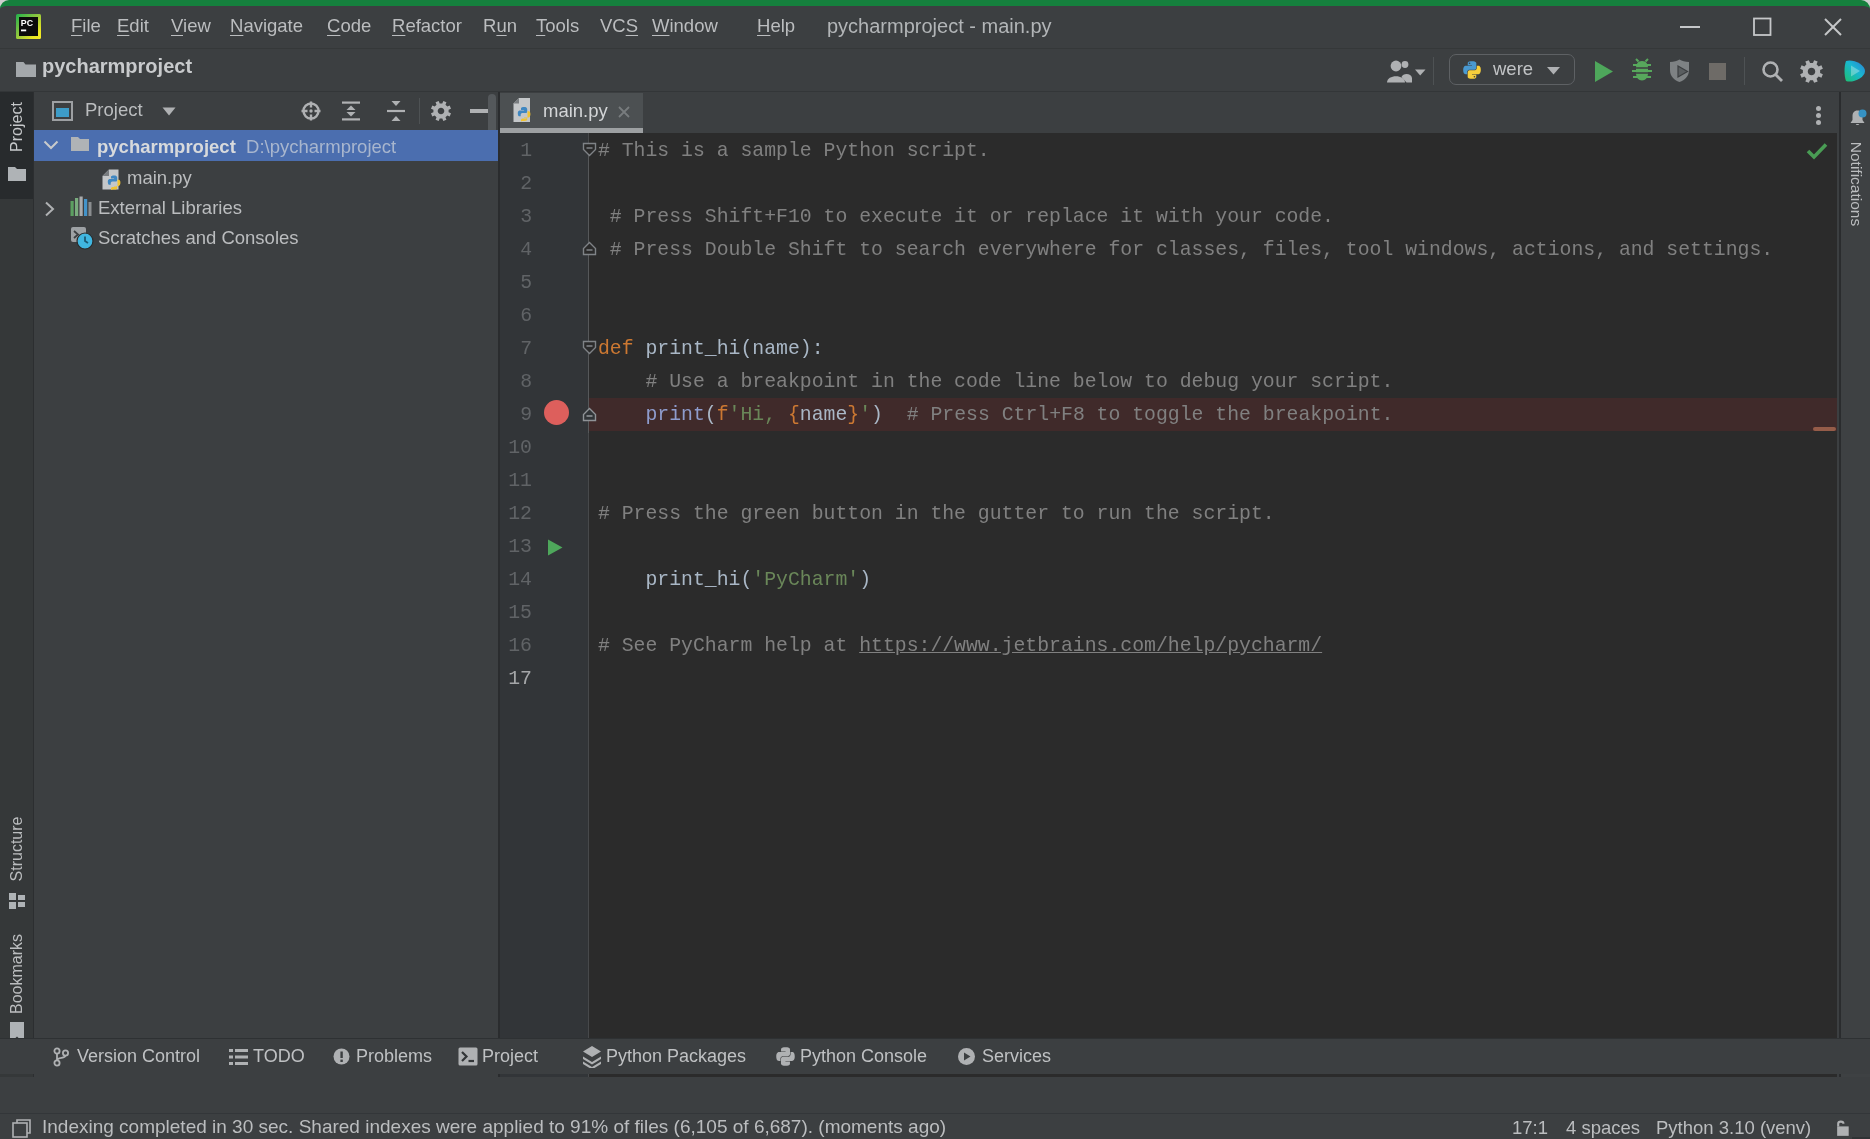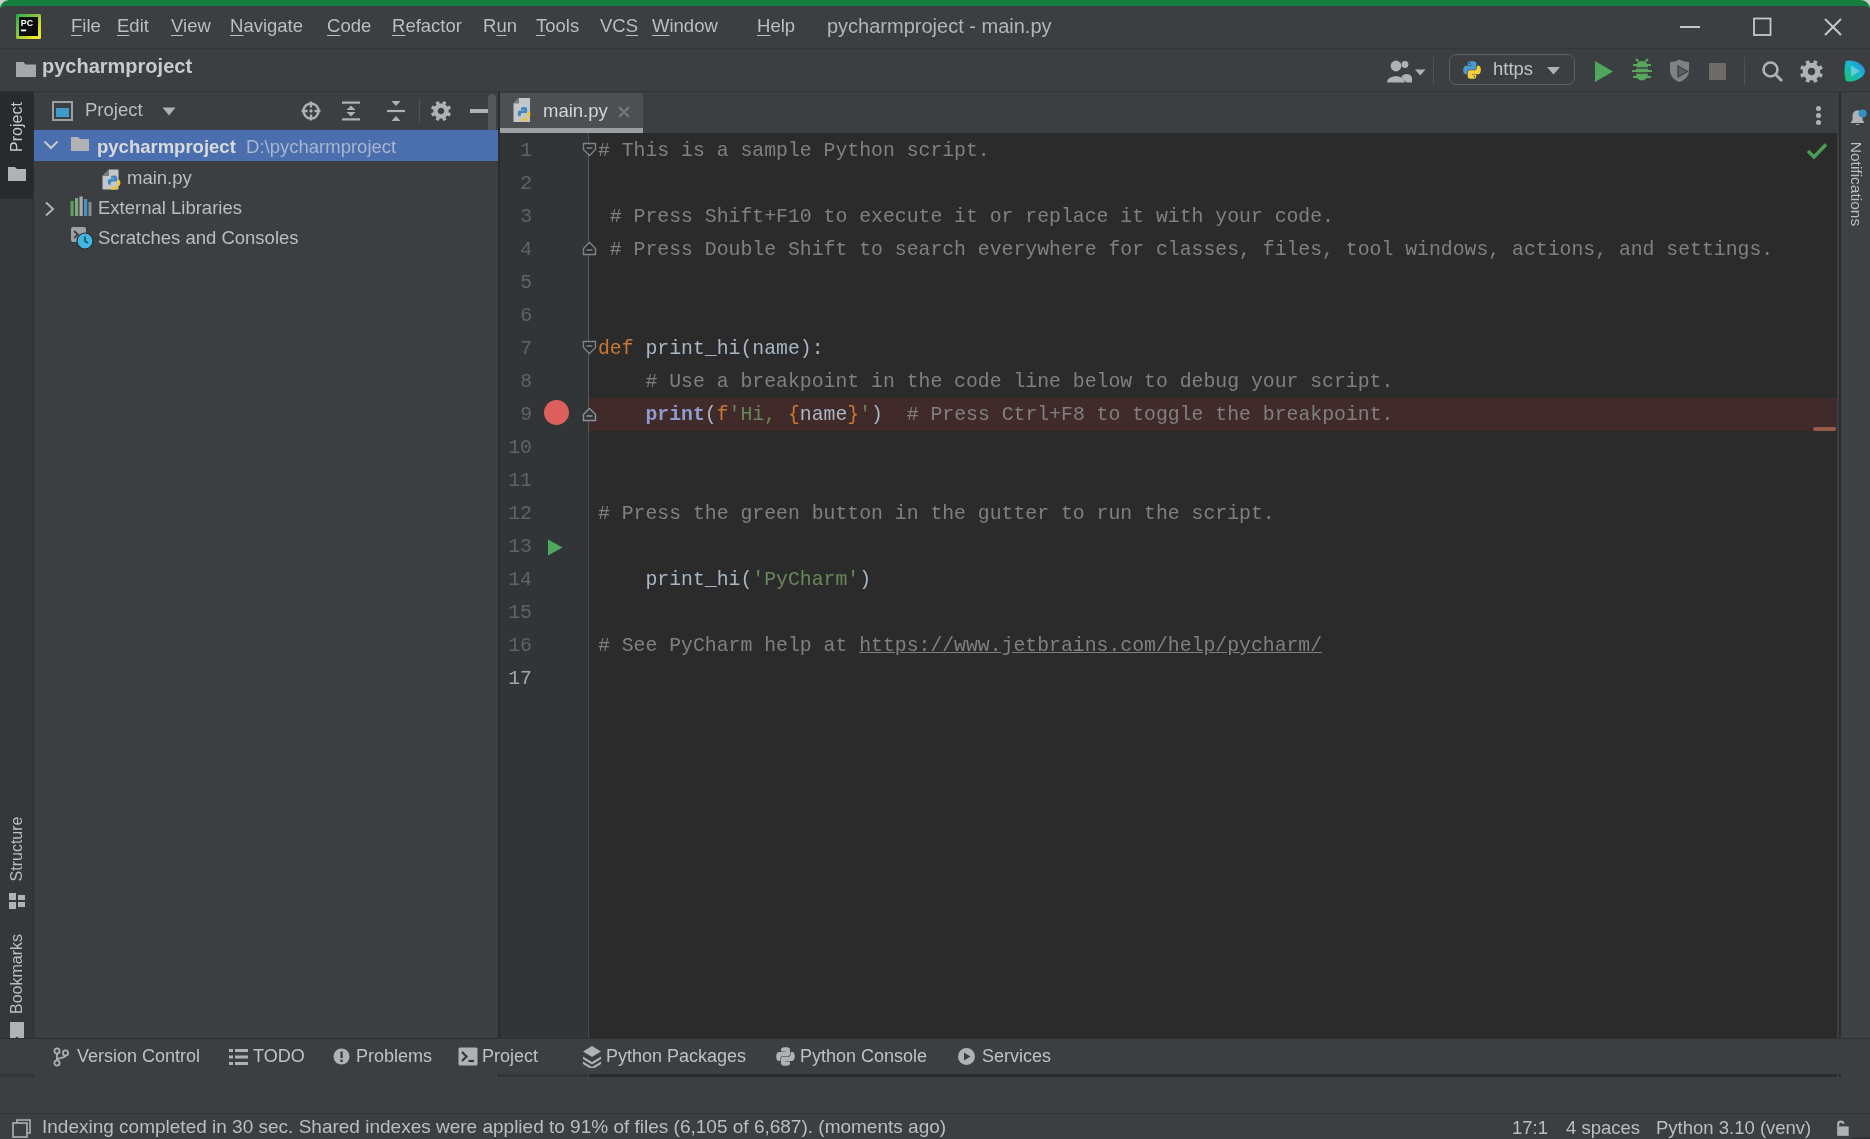--- a/index.html
+++ b/index.html
@@ -35,21 +35,21 @@
 #edmain { left:500px; top:86px; width:1337px; height:985px; background:#2B2B2B; }
 #tabbar { position:absolute; left:0; top:0; width:1337px; height:41px; background:#3C3F41; }
 #tab1 { position:absolute; left:0; top:1px; width:143px; height:36px; background:#4C5052; }
 #tabu { position:absolute; left:0; top:36px; width:143px; height:5px; background:#9DA0A2; }
 #tabname { position:absolute; left:43px; top:8px; font-size:18.5px; color:#D3D5D7; }
 #gutterbg { position:absolute; left:0; top:41px; width:88px; height:944px; background:#323538; }
 #gline { position:absolute; left:88px; top:41px; width:1px; height:944px; background:#47494B; }
 #bpline { position:absolute; left:89px; top:306px; width:1248px; height:33px; background:#402A2A; }
 .lnum { position:absolute; left:0; width:32px; text-align:right; font-family:"Liberation Mono",monospace; font-size:19.8px; line-height:33px; color:#606366; }
 .cline { position:absolute; left:98px; white-space:pre; font-family:"Liberation Mono",monospace; font-size:19.8px; line-height:33px; color:#A9B7C6; }
-.cmt { color:#808080; } .kw { color:#CC7832; } .str { color:#6A8759; } .bi { color:#8E9CCD;font-weight:bold; }
+.cmt { color:#808080; } .kw { color:#CC7832; } .str { color:#6A8759; } .bi { color:#8E9CCD; }
 
 
 #rstrip { left:1839px; top:86px; width:31px; height:985px; background:#3E4143; border-left:2px solid #2A2C2E; }
 
 
 #botbar { left:0; top:1032px; width:1870px; height:36px; background:#3C3F41; border-top:1px solid #2E3133; }
 .botitem { position:absolute; top:7px; font-size:18px; color:#BFC1C3; }
 #statusbar { left:0; top:1107px; width:1870px; height:29px; background:#3C3F41; border-top:1px solid #333639; }
 #stattext { position:absolute; left:42px; top:2px; font-size:19px; color:#BBBDBF; }
 .statr { position:absolute; top:3px; font-size:18.5px; color:#BBBDBF; }
@@ -106,21 +106,21 @@
       <circle cx="21" cy="7.5" r="3.4" fill="#AFB1B3"></circle>
       <path d="M17.5 20 C19 15.5 27.5 16 28 21 L28 25.5 L22.5 25.5 Z" fill="#AFB1B3"></path>
       <path d="M31 12.5 L41.5 12.5 L36.2 18.5 Z" fill="#AFB1B3"></path>
     </svg>
     <div class="abs" style="left:1433px;top:8px;width:1px;height:28px;background:#4E5254"></div>
     <div class="abs" style="left:1449px;top:5px;width:126px;height:31px;border:1px solid #5E6164;border-radius:7px"></div>
     <svg class="abs" style="left:1462px;top:11px" width="20" height="20" viewBox="0 0 32 32">
       <path d="M15.9 1.9c-7.2 0-6.7 3.1-6.7 3.1v3.3h6.9v1H6.5s-4.6-.5-4.6 6.8 4 6.6 4 6.6h2.4v-3.2s-.1-4 4-4h6.8s3.8.1 3.8-3.7V5.3s.6-3.4-7-3.4zm-3.8 2a1.3 1.3 0 1 1 0 2.6 1.3 1.3 0 0 1 0-2.6z" fill="#4999D1"></path>
       <path d="M16.1 30.1c7.2 0 6.7-3.1 6.7-3.1v-3.3h-6.9v-1h9.6s4.6.5 4.6-6.8-4-6.6-4-6.6h-2.4v3.2s.1 4-4 4h-6.8s-3.8-.1-3.8 3.7v6.5s-.6 3.4 7 3.4zm3.8-2a1.3 1.3 0 1 1 0-2.6 1.3 1.3 0 0 1 0 2.6z" fill="#F6CE3C"></path>
     </svg>
-    <span class="abs" style="left:1493px;top:9px;font-size:18.5px;color:#C1C3C5">https</span>
+    <span class="abs" style="left:1493px;top:9px;font-size:18.5px;color:#C1C3C5">were</span>
     <svg class="abs" style="left:1546px;top:17px" width="15" height="9" viewBox="0 0 15 9">
         <path d="M1 1 L14 1 L7.5 8.5 Z" fill="#AFB1B3"></path>
       </svg>
     <svg class="abs" style="left:1593px;top:11px" width="21" height="23" viewBox="0 0 21 23">
         <path d="M2 1 L20 11.5 L2 22 Z" fill="#4EA75B"></path>
       </svg>
     <svg class="abs" style="left:1630px;top:9px" width="24" height="25" viewBox="0 0 24 25">
       <g fill="none" stroke="#57A85C" stroke-width="2.2">
         <line x1="3" y1="7" x2="21" y2="7"></line>
           <line x1="2" y1="13" x2="22" y2="13"></line>

